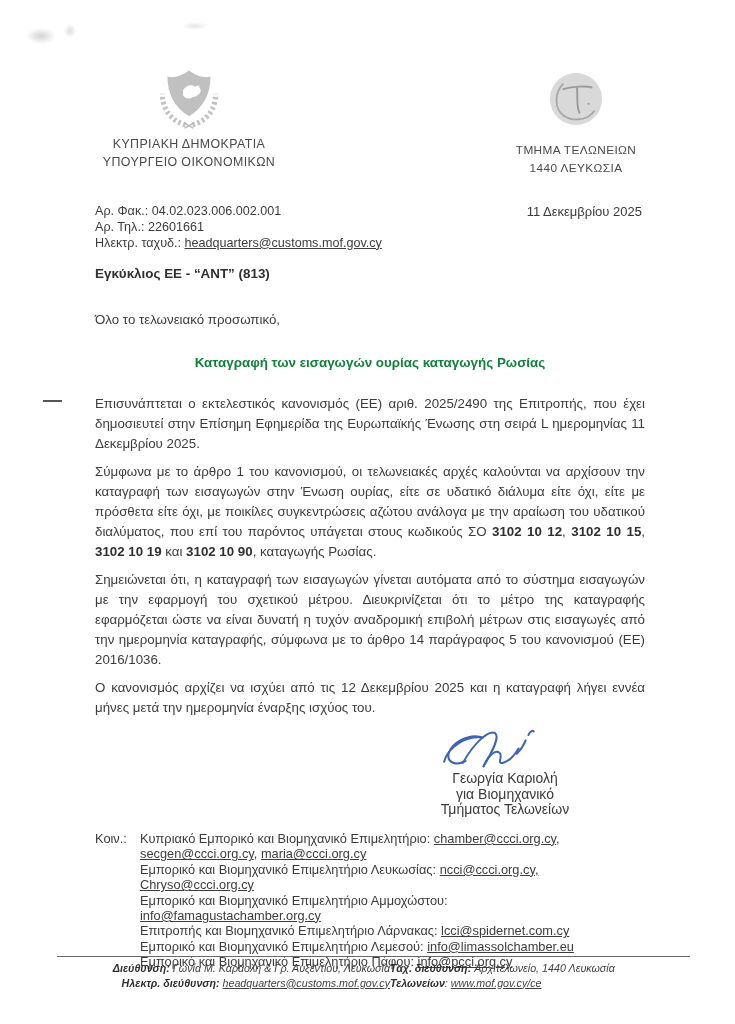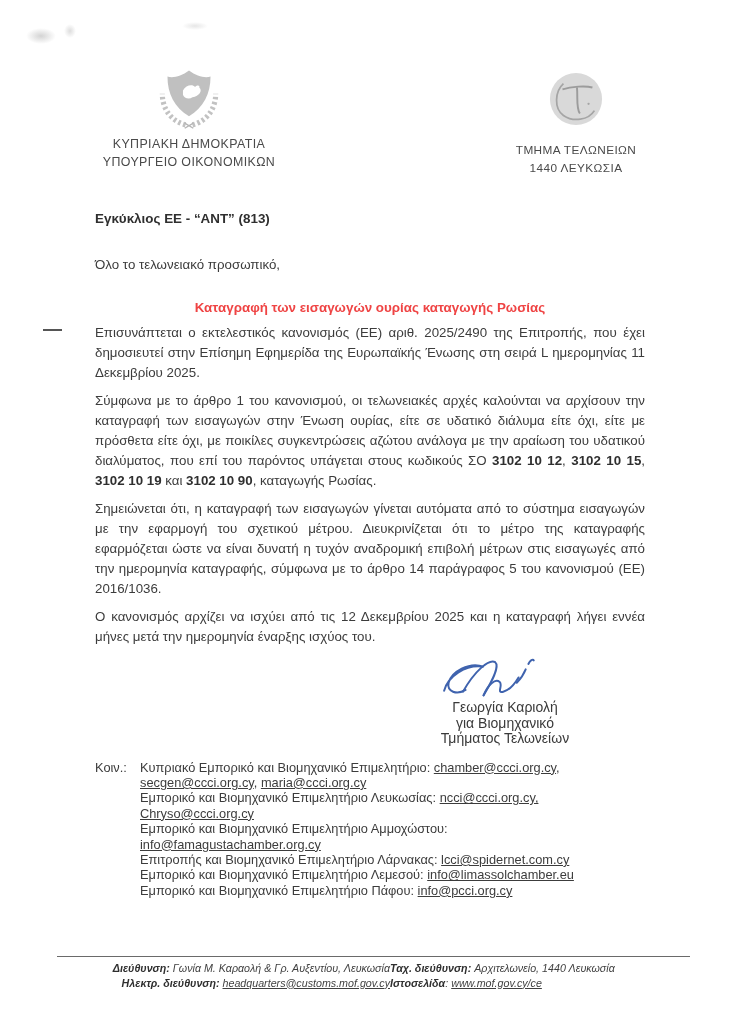--- a/index.html
+++ b/index.html
@@ -30,24 +30,24 @@
   .dept-block{position:absolute;left:496px;top:72px;width:160px;text-align:center;}
   .dept-block svg{display:block;margin:0 auto 14px auto;}
   .dept-line{font-size:11.8px;line-height:17.5px;color:#4a4a4a;letter-spacing:.4px;}
   
   .ref-row{position:relative;margin:8px 90px 0 95px;font-size:12.6px;line-height:15.8px;}
   .ref-line{white-space:nowrap;}
   .date{position:absolute;right:3px;top:0;font-size:13px;color:#3a3a3a;}
   
   .circular-ref{margin:14px 90px 0 95px;font-weight:bold;font-size:13.4px;color:#2f2f2f;line-height:17px;}
   .salutation{margin:29px 90px 0 95px;font-size:13.3px;line-height:17px;}
-  .subject{margin:22px 90px 0 95px;text-align:center;font-weight:bold;font-size:13.4px;line-height:25px;color:#ef4444;}
+  .subject{margin:22px 90px 0 95px;text-align:center;font-weight:bold;font-size:13.4px;line-height:25px;color:#15803d;}
   .subject .underlined{text-decoration:underline;}
   .paragraphs p{margin:0 90px 8px 95px;text-align:justify;font-size:13.3px;line-height:20px;}
-  .paragraphs p:first-child{margin-top:3px;position:relative;}
+  .paragraphs p:first-child{margin-top:19px;position:relative;}
   .margin-dash{position:absolute;left:-52px;top:6px;width:19px;border-top:2px solid #555;}
   
   .sig-block{margin:2px 0 0 385px;width:240px;text-align:center;}
   .sig-block svg{display:block;margin:0 auto -7px 52px;}
   .sig-line{font-size:14px;line-height:15.5px;color:#3a3a3a;}
   
   .cc-row{display:flex;margin:13px 50px 0 95px;font-size:12.8px;line-height:15.4px;}
   .cc-label{width:45px;flex:none;}
   .cc-lines{flex:1;}
   
@@ -84,20 +84,26 @@
         <path d="M17,12 C8,20 7,38 17,45 C27,52 43,50 49,40" fill="none" stroke="#a5a5a5" stroke-width="1.8"></path>
         <path d="M16,18 C25,15 40,14 47,16" fill="none" stroke="#9c9c9c" stroke-width="2"></path>
         <path d="M31,16 C32,27 30,37 34,43" fill="none" stroke="#9c9c9c" stroke-width="2"></path>
         <circle cx="43" cy="33" r="1.2" fill="#a5a5a5"></circle>
       </svg>
       <div class="dept-line">ΤΜΗΜΑ ΤΕΛΩΝΕΙΩΝ</div>
       <div class="dept-line">1440 ΛΕΥΚΩΣΙΑ</div>
     </div>
   </div>
 
+  <div class="ref-row">
+    <div class="ref-line">Αρ. Φακ.: 04.02.023.006.002.001</div>
+    <div class="ref-line">Αρ. Τηλ.: 22601661</div>
+    <div class="ref-line"><span>Ηλεκτρ. ταχυδ.: </span><span class="u">headquarters@customs.mof.gov.cy</span></div>
+    <div class="date">11 Δεκεμβρίου 2025</div>
+  </div>
 
   <div class="circular-ref">Εγκύκλιος ΕΕ - “ΑΝΤ” (813)</div>
 
   <div class="salutation">Όλο το τελωνειακό προσωπικό,</div>
 
   <div class="subject">
     <div>Καταγραφή των εισαγωγών ουρίας καταγωγής Ρωσίας</div>
   </div>
 
   <div class="paragraphs">
@@ -137,17 +143,17 @@
     </div>
   </div>
 
   <div class="footer">
     <div class="col-left">
       <div><span class="b">Διεύθυνση: </span><span>Γωνία Μ. Καραολή &amp; Γρ. Αυξεντίου, Λευκωσία</span></div>
       <div><span class="b">Ηλεκτρ. διεύθυνση: </span><span class="u">headquarters@customs.mof.gov.cy</span></div>
     </div>
     <div class="col-right">
       <div><span class="b">Ταχ. διεύθυνση: </span><span>Αρχιτελωνείο, 1440 Λευκωσία</span></div>
-      <div><span class="b">Ιστοσελίδα</span><span>: </span><span class="u">www.mof.gov.cy/ce</span></div>
+      <div><span class="b">Τελωνείων</span><span>: </span><span class="u">www.mof.gov.cy/ce</span></div>
     </div>
   </div>
 
 </div>
 
 </body></html>

